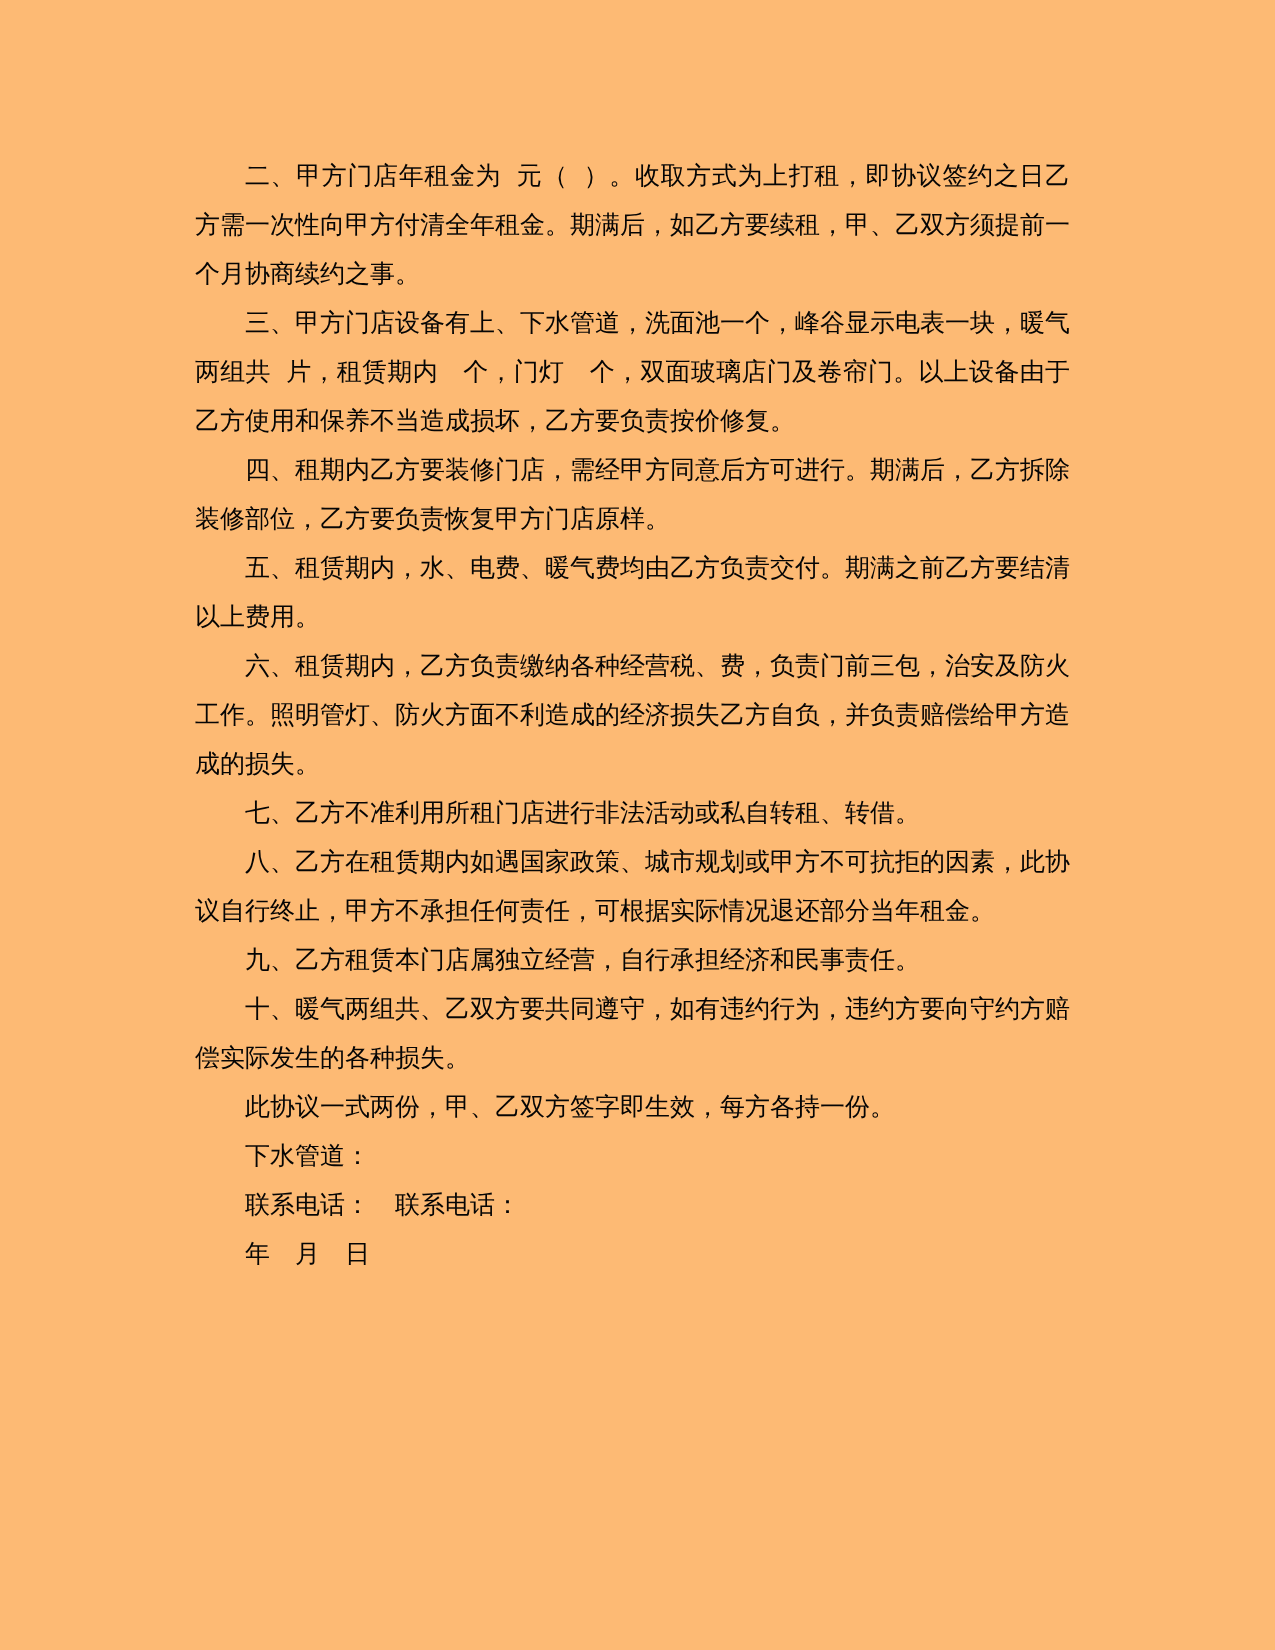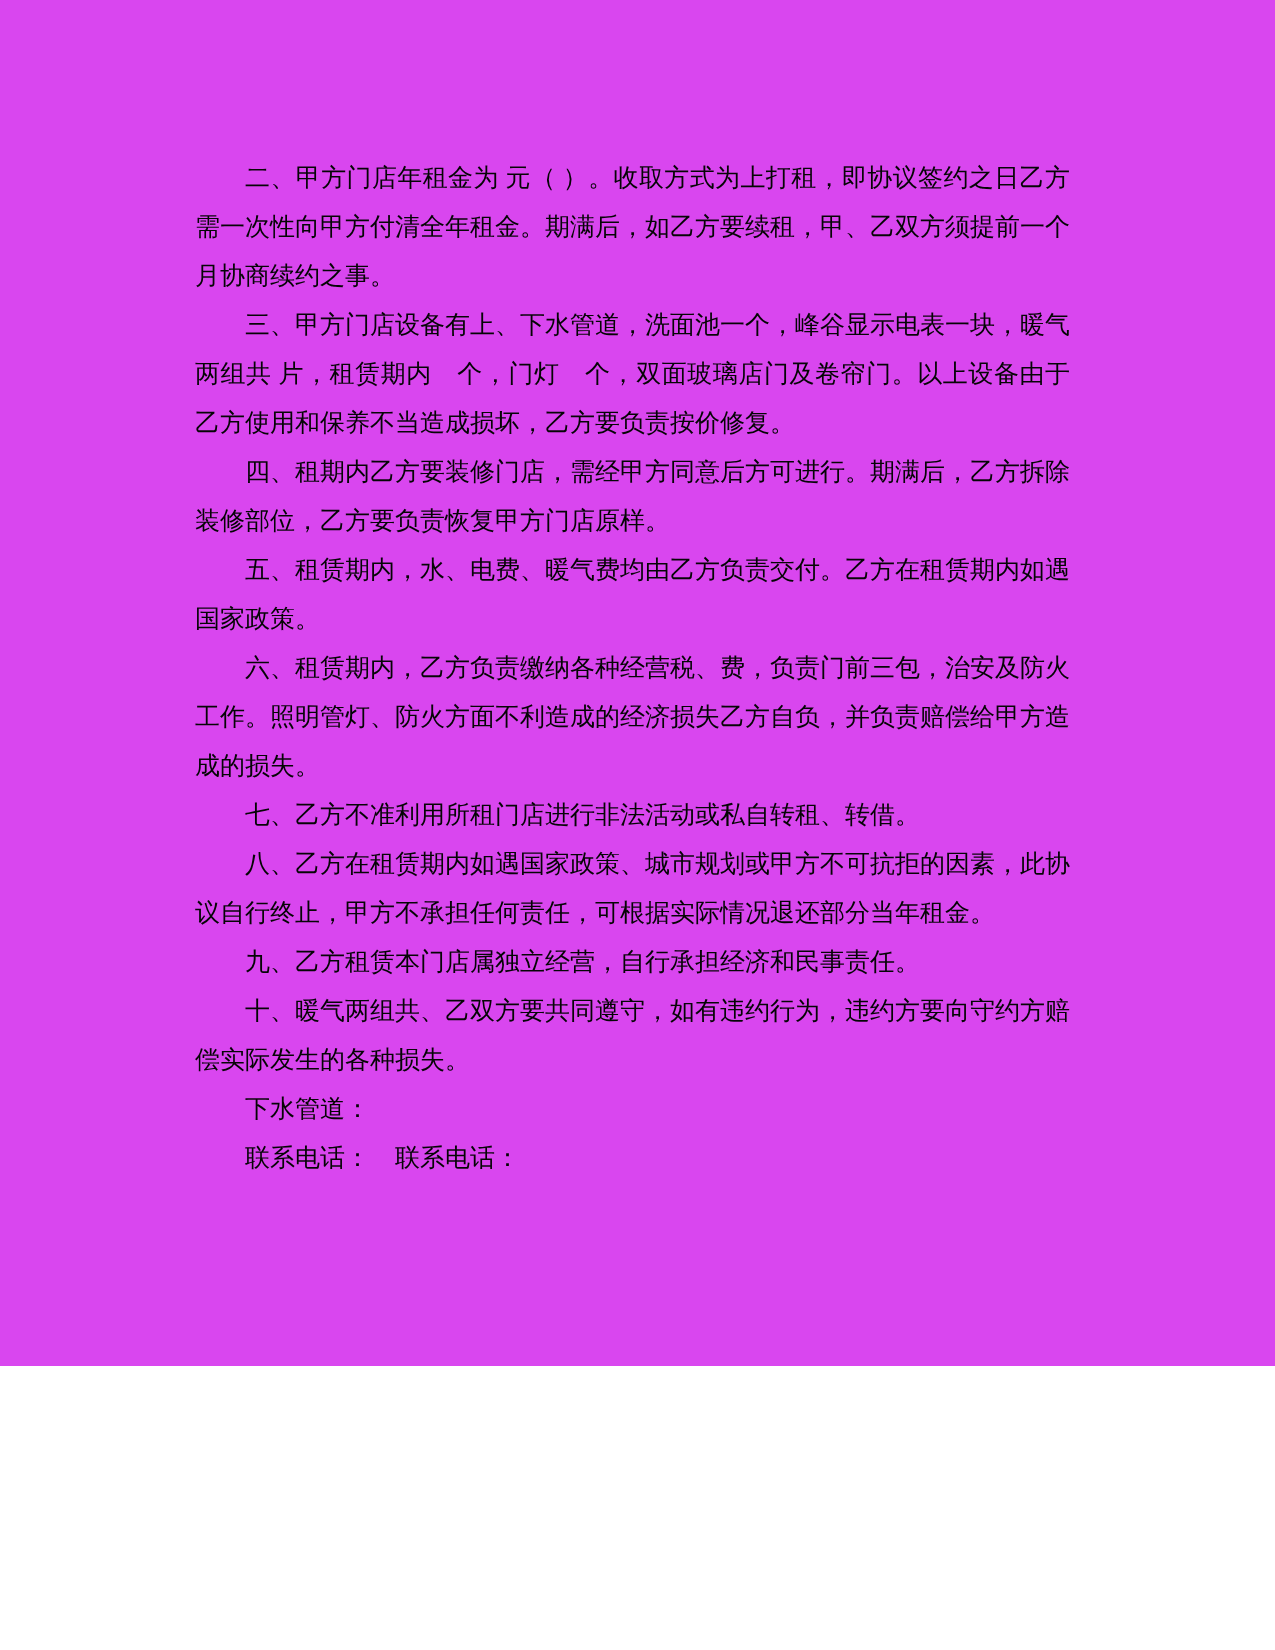--- a/index.html
+++ b/index.html
@@ -3,24 +3,24 @@
 <meta charset="utf-8">
 <style>
   html, body {
     margin: 0;
     padding: 0;
     background: #ffffff;
   }
   .page {
     position: relative;
     width: 1275px;
-    height: 1366px;
-    background: #d946ef;
+    height: 1650px;
+    background: #fdba74;
     overflow: hidden;
-    font-family: Liberation Serif, serif;
+    font-family: Liberation Mono, monospace;
   }
   .content {
     position: absolute;
     left: 195px;
     top: 153px;
     width: 875px;
     color: #050505;
     font-size: 25px;
     line-height: 49px;
     text-align: justify;
@@ -33,22 +33,24 @@
   }
 </style>
 </head>
 <body>
 
 <div class="page">
   <div class="content">
     <p>二、甲方门店年租金为 元（ ）。收取方式为上打租，即协议签约之日乙方需一次性向甲方付清全年租金。期满后，如乙方要续租，甲、乙双方须提前一个月协商续约之事。</p>
     <p>三、甲方门店设备有上、下水管道，洗面池一个，峰谷显示电表一块，暖气两组共 片，租赁期内　个，门灯　个，双面玻璃店门及卷帘门。以上设备由于乙方使用和保养不当造成损坏，乙方要负责按价修复。</p>
     <p>四、租期内乙方要装修门店，需经甲方同意后方可进行。期满后，乙方拆除装修部位，乙方要负责恢复甲方门店原样。</p>
-    <p>五、租赁期内，水、电费、暖气费均由乙方负责交付。乙方在租赁期内如遇国家政策。</p>
+    <p>五、租赁期内，水、电费、暖气费均由乙方负责交付。期满之前乙方要结清以上费用。</p>
     <p>六、租赁期内，乙方负责缴纳各种经营税、费，负责门前三包，治安及防火工作。照明管灯、防火方面不利造成的经济损失乙方自负，并负责赔偿给甲方造成的损失。</p>
     <p>七、乙方不准利用所租门店进行非法活动或私自转租、转借。</p>
     <p>八、乙方在租赁期内如遇国家政策、城市规划或甲方不可抗拒的因素，此协议自行终止，甲方不承担任何责任，可根据实际情况退还部分当年租金。</p>
     <p>九、乙方租赁本门店属独立经营，自行承担经济和民事责任。</p>
     <p>十、暖气两组共、乙双方要共同遵守，如有违约行为，违约方要向守约方赔偿实际发生的各种损失。</p>
+    <p>此协议一式两份，甲、乙双方签字即生效，每方各持一份。</p>
     <p>下水管道：</p>
     <p>联系电话：　联系电话：</p>
+    <p>年　月　日</p>
   </div>
 </div>
 
 </body></html>

